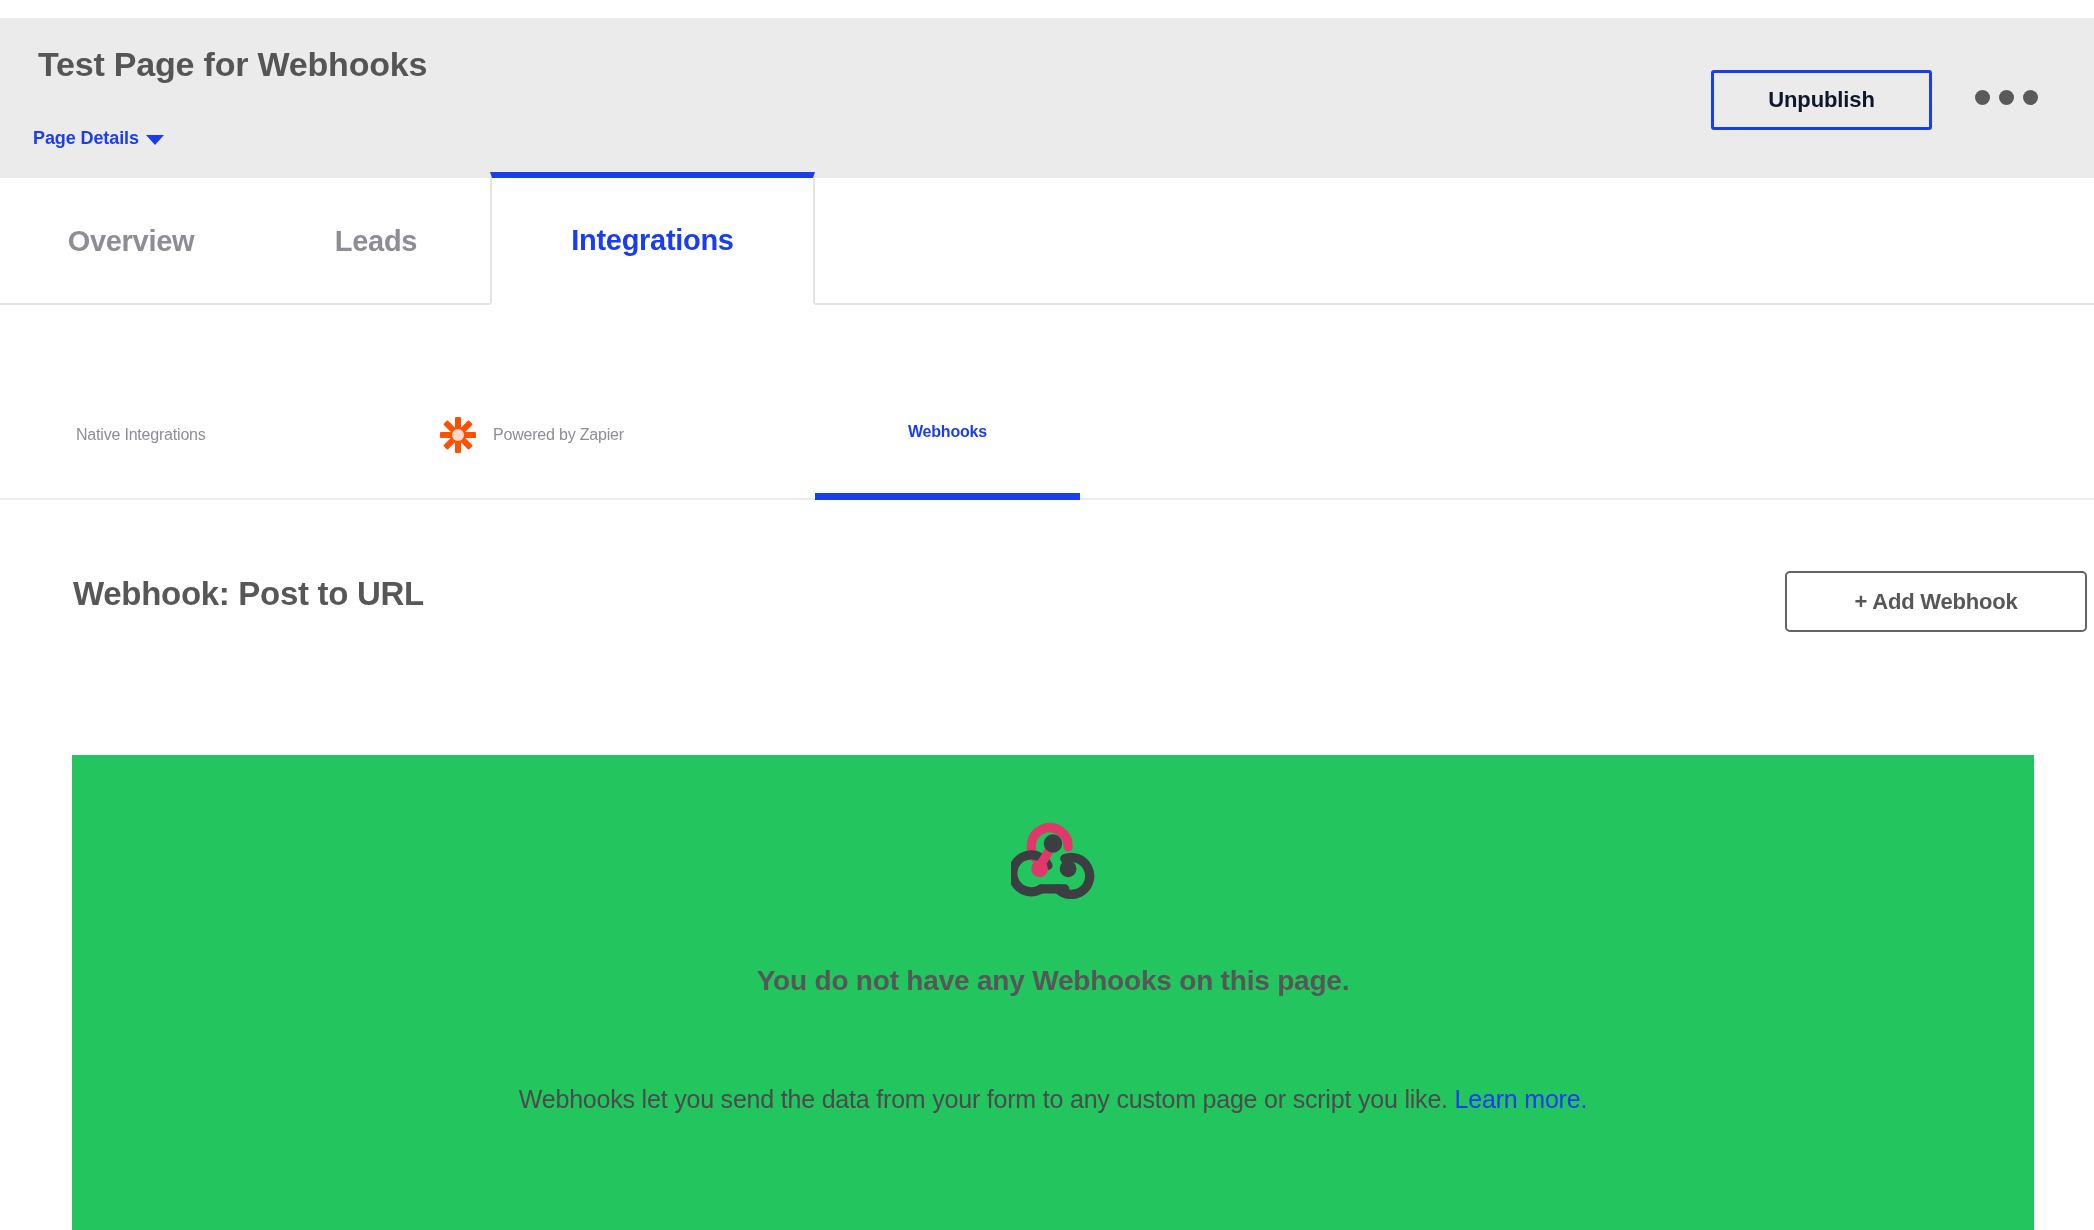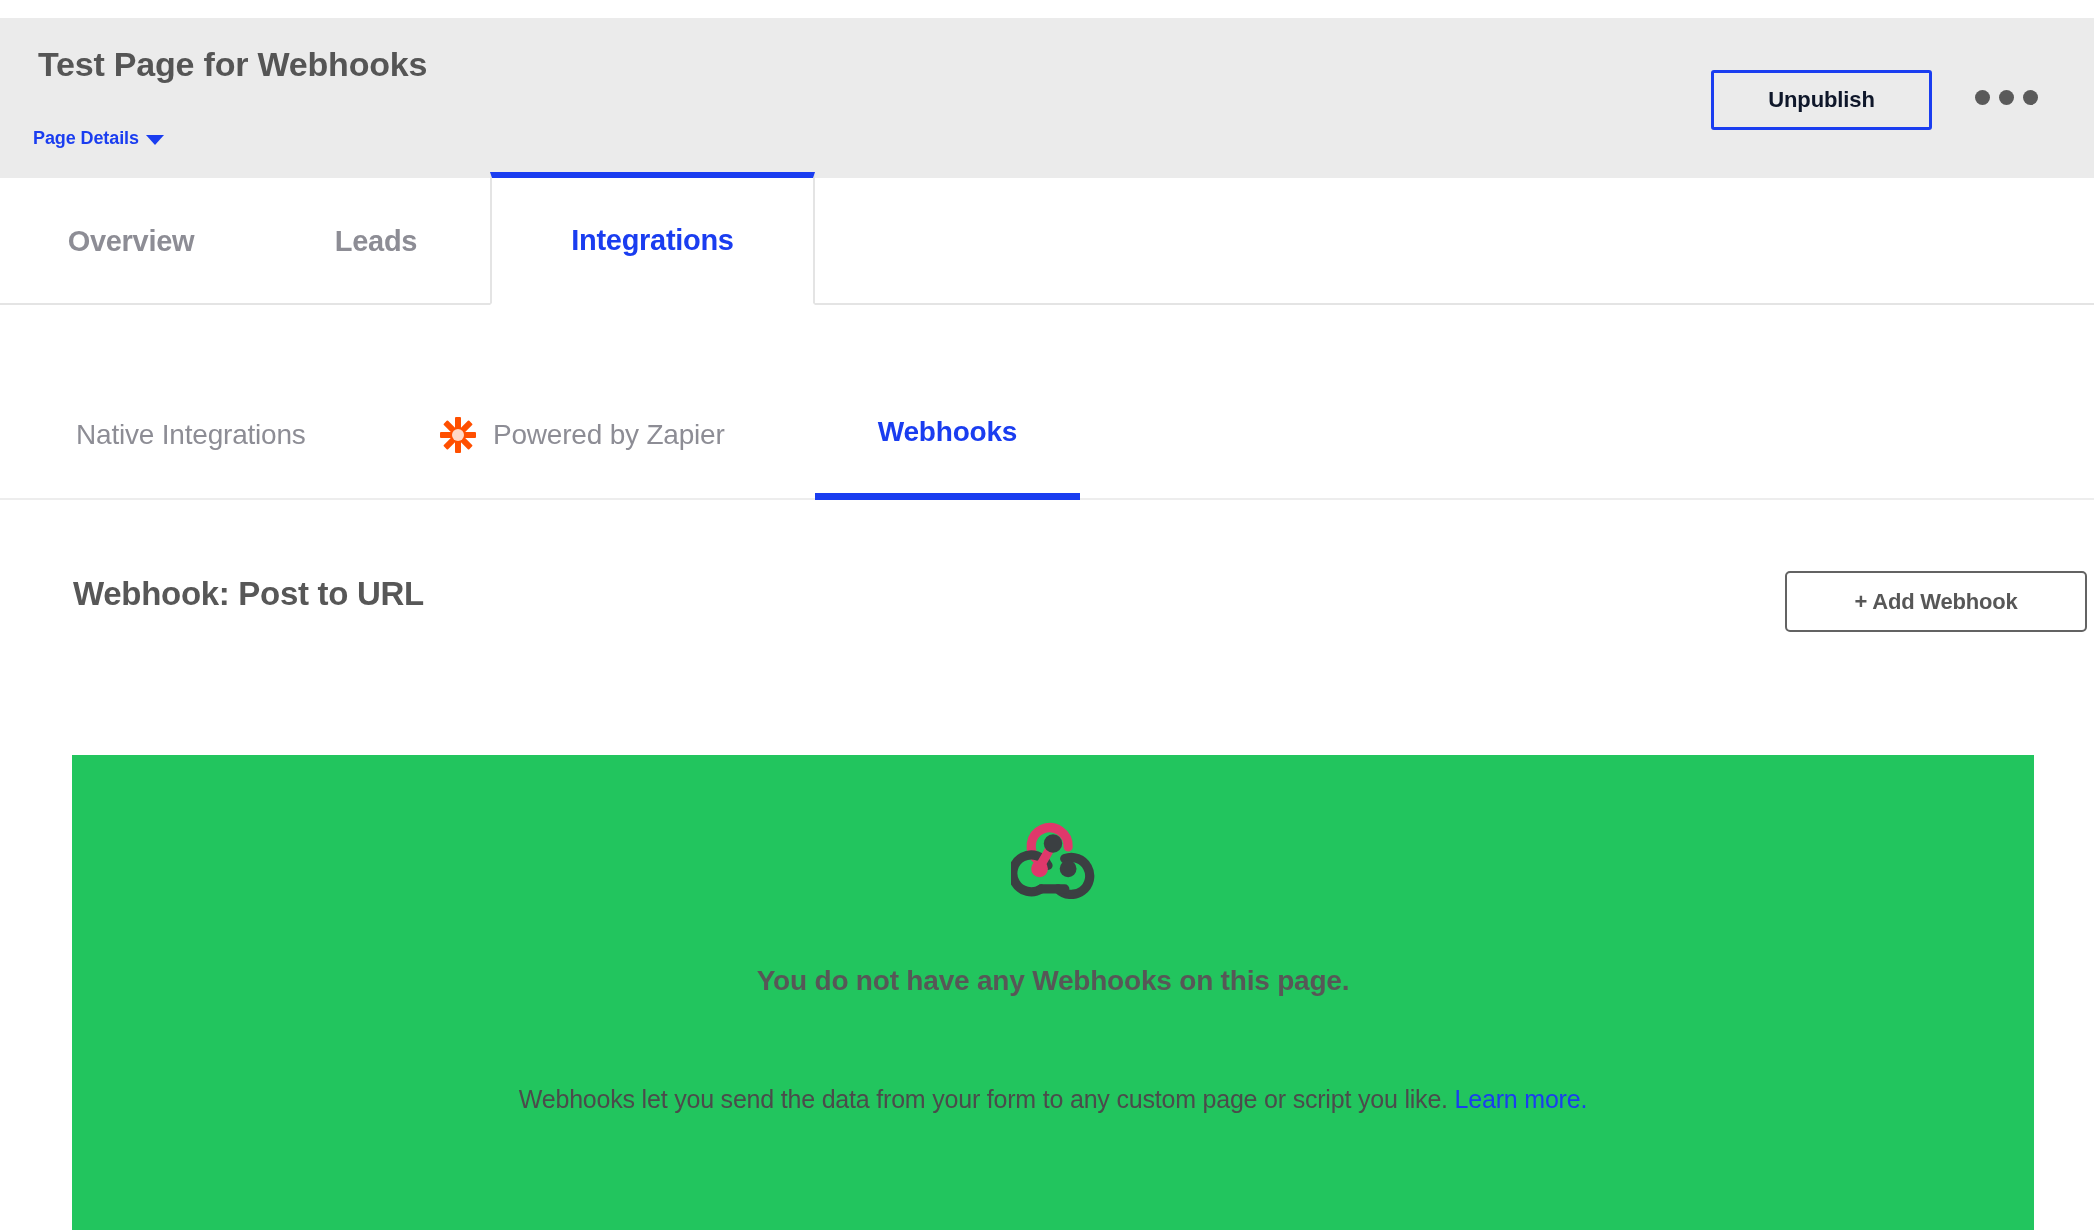--- a/index.html
+++ b/index.html
@@ -149,21 +149,21 @@
     border-bottom: 2px solid #ededed;
   }
 
   .sub-tab {
     position: absolute;
     top: 0;
     height: 130px;
     display: flex;
     align-items: center;
     gap: 17px;
-    font-size: 28px;
+    font-size: 16px;
     color: #8d8d95;
     cursor: pointer;
     background: transparent;
     border: none;
     font-family: "Liberation Sans", sans-serif;
     letter-spacing: -0.2px;
     padding: 0;
   }
 
   .sub-tab.st-native  { left: 76px;  }

